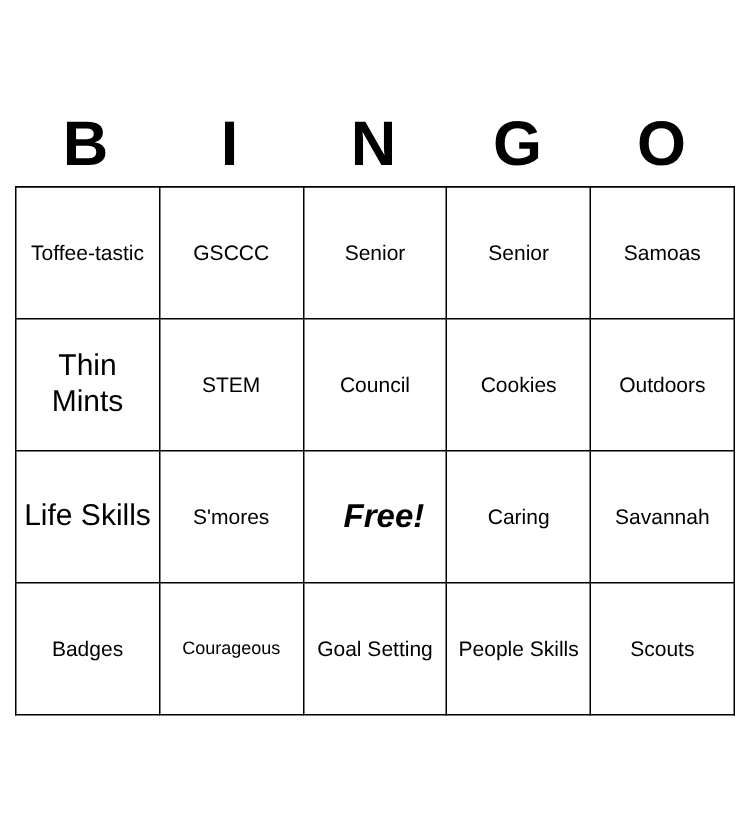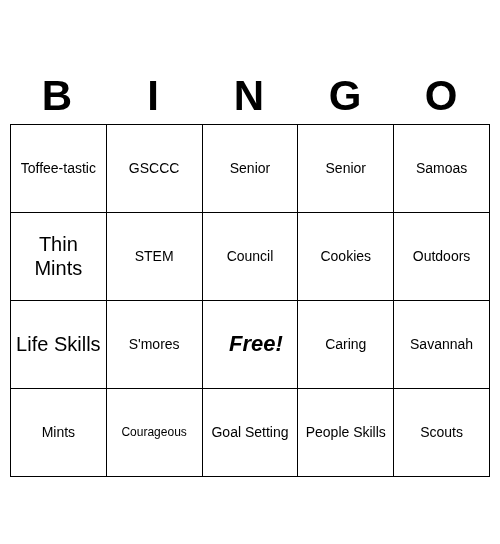--- a/index.html
+++ b/index.html
@@ -99,21 +99,21 @@
           <td>Outdoors</td>
         </tr>
         <tr>
           <td class="large-text">Life Skills</td>
           <td>S'mores</td>
           <td class="free-cell">Free!</td>
           <td>Caring</td>
           <td>Savannah</td>
         </tr>
         <tr>
-          <td>Mints</td>
+          <td>Badges</td>
           <td style="font-size: 12px; margin-top: 22px;">Courageous</td>
           <td>Goal Setting</td>
           <td>People Skills</td>
           <td>Scouts</td>
         </tr>
       </tbody>
   </table>
 </div>
 
 </body></html>

